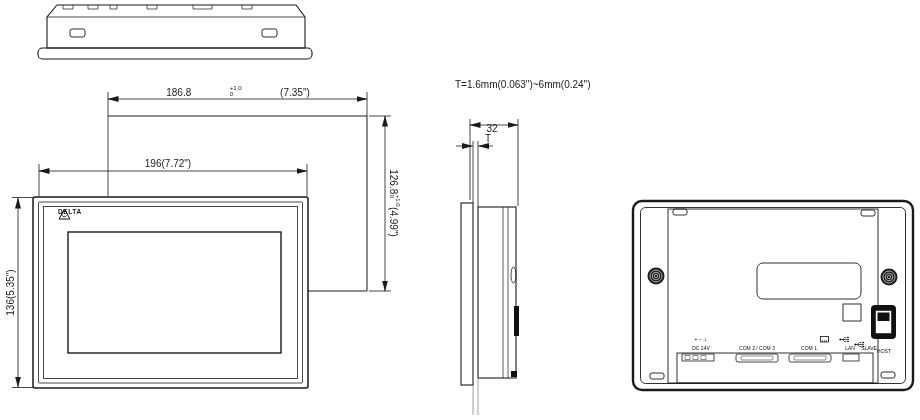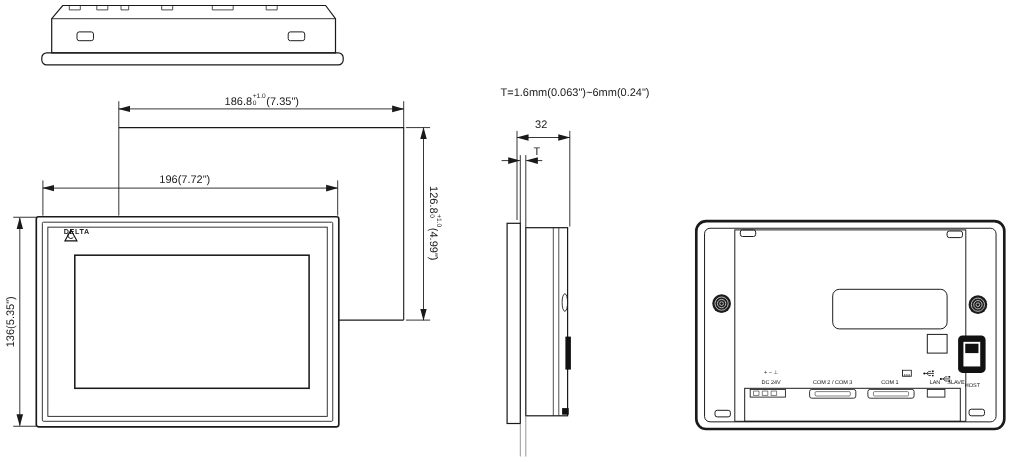--- a/index.html
+++ b/index.html
@@ -144,21 +144,21 @@
   </svg>
 
   <div class="logo">
     <svg width="13" height="12">
       <path d="M6.5,1 L12,11 H1 Z" fill="none" stroke="#111" stroke-width="1"></path>
       <path d="M6.5,3.4 a2.7,2.7 0 1 0 2.2,4.2" fill="none" stroke="#111" stroke-width="0.9"></path>
     </svg>
     <span class="brandtxt">DELTA</span>
   </div>
 
-  <div class="dim" style="left:178px;top:85px;width:120px;">
+  <div class="dim" style="left:178px;top:85px;width:120px;gap:38px;">
     <span>186.8</span>
       <span class="tol">
         <i>+1.0</i>
         <i>0</i>
       </span>
       <span>(7.35")</span>
   </div>
 
   <div class="dim" style="left:113px;top:158px;width:110px;">
     <span>196(7.72")</span>
@@ -172,21 +172,21 @@
     <span>126.8</span>
       <span class="tol">
         <i>+1.0</i>
         <i>0</i>
       </span>
       <span>(4.99")</span>
   </div>
 
   <div class="note" style="left:455px;top:79px;">T=1.6mm(0.063")~6mm(0.24")</div>
 
-  <div class="dim" style="left:472px;top:108px;width:40px;">
+  <div class="dim" style="left:472px;top:123px;width:40px;">
     <span>32</span>
   </div>
 
   <div class="dim" style="left:478px;top:133px;width:20px;">
     <span>T</span>
   </div>
 
   <div class="plabel" style="left:671px;top:336px;">+ − ⊥</div>
   <div class="plabel" style="left:671px;top:345px;">DC 24V</div>
   <div class="plabel" style="left:727px;top:345px;">COM 2 / COM 3</div>

